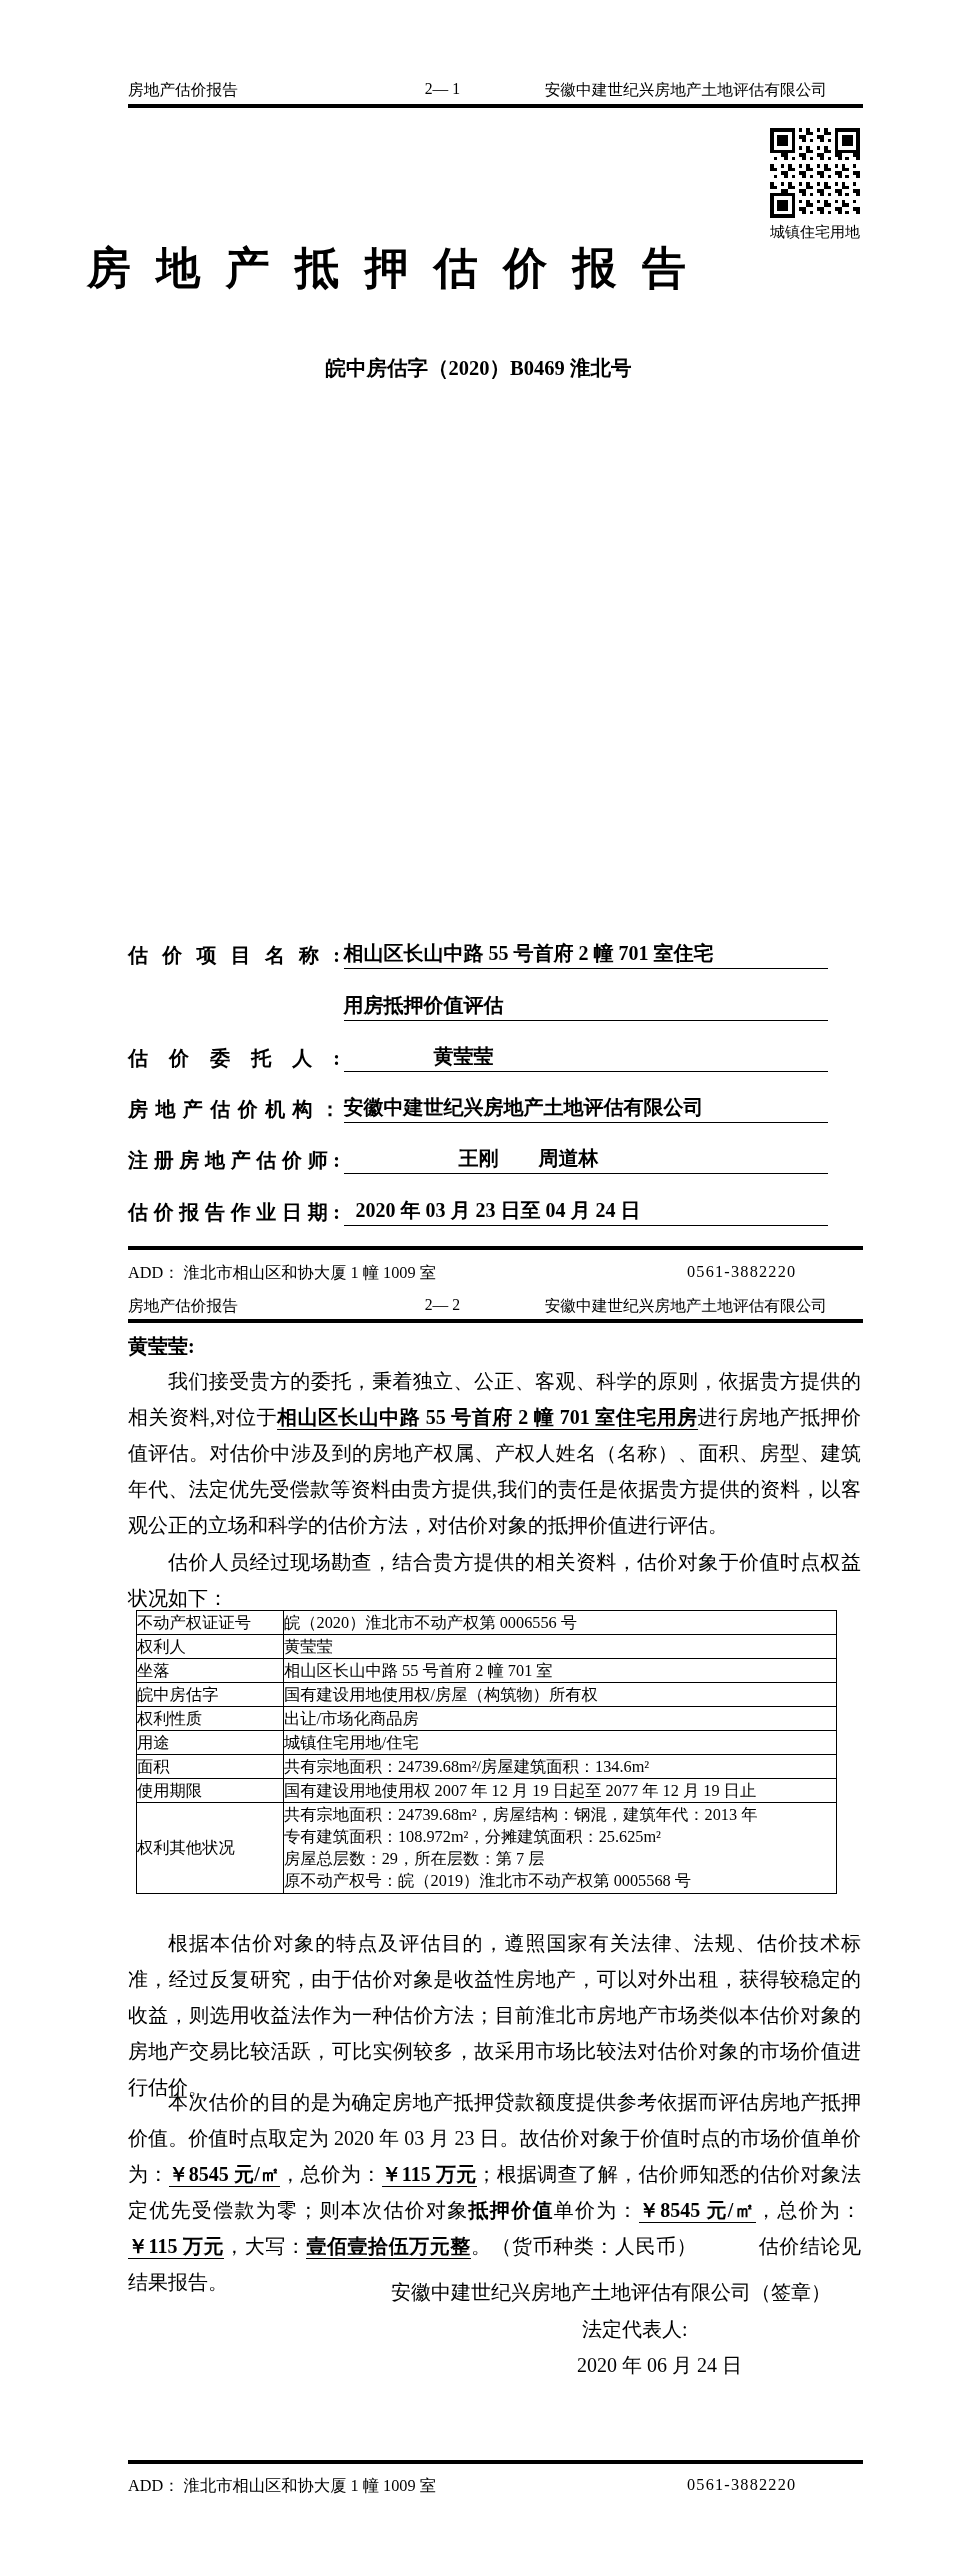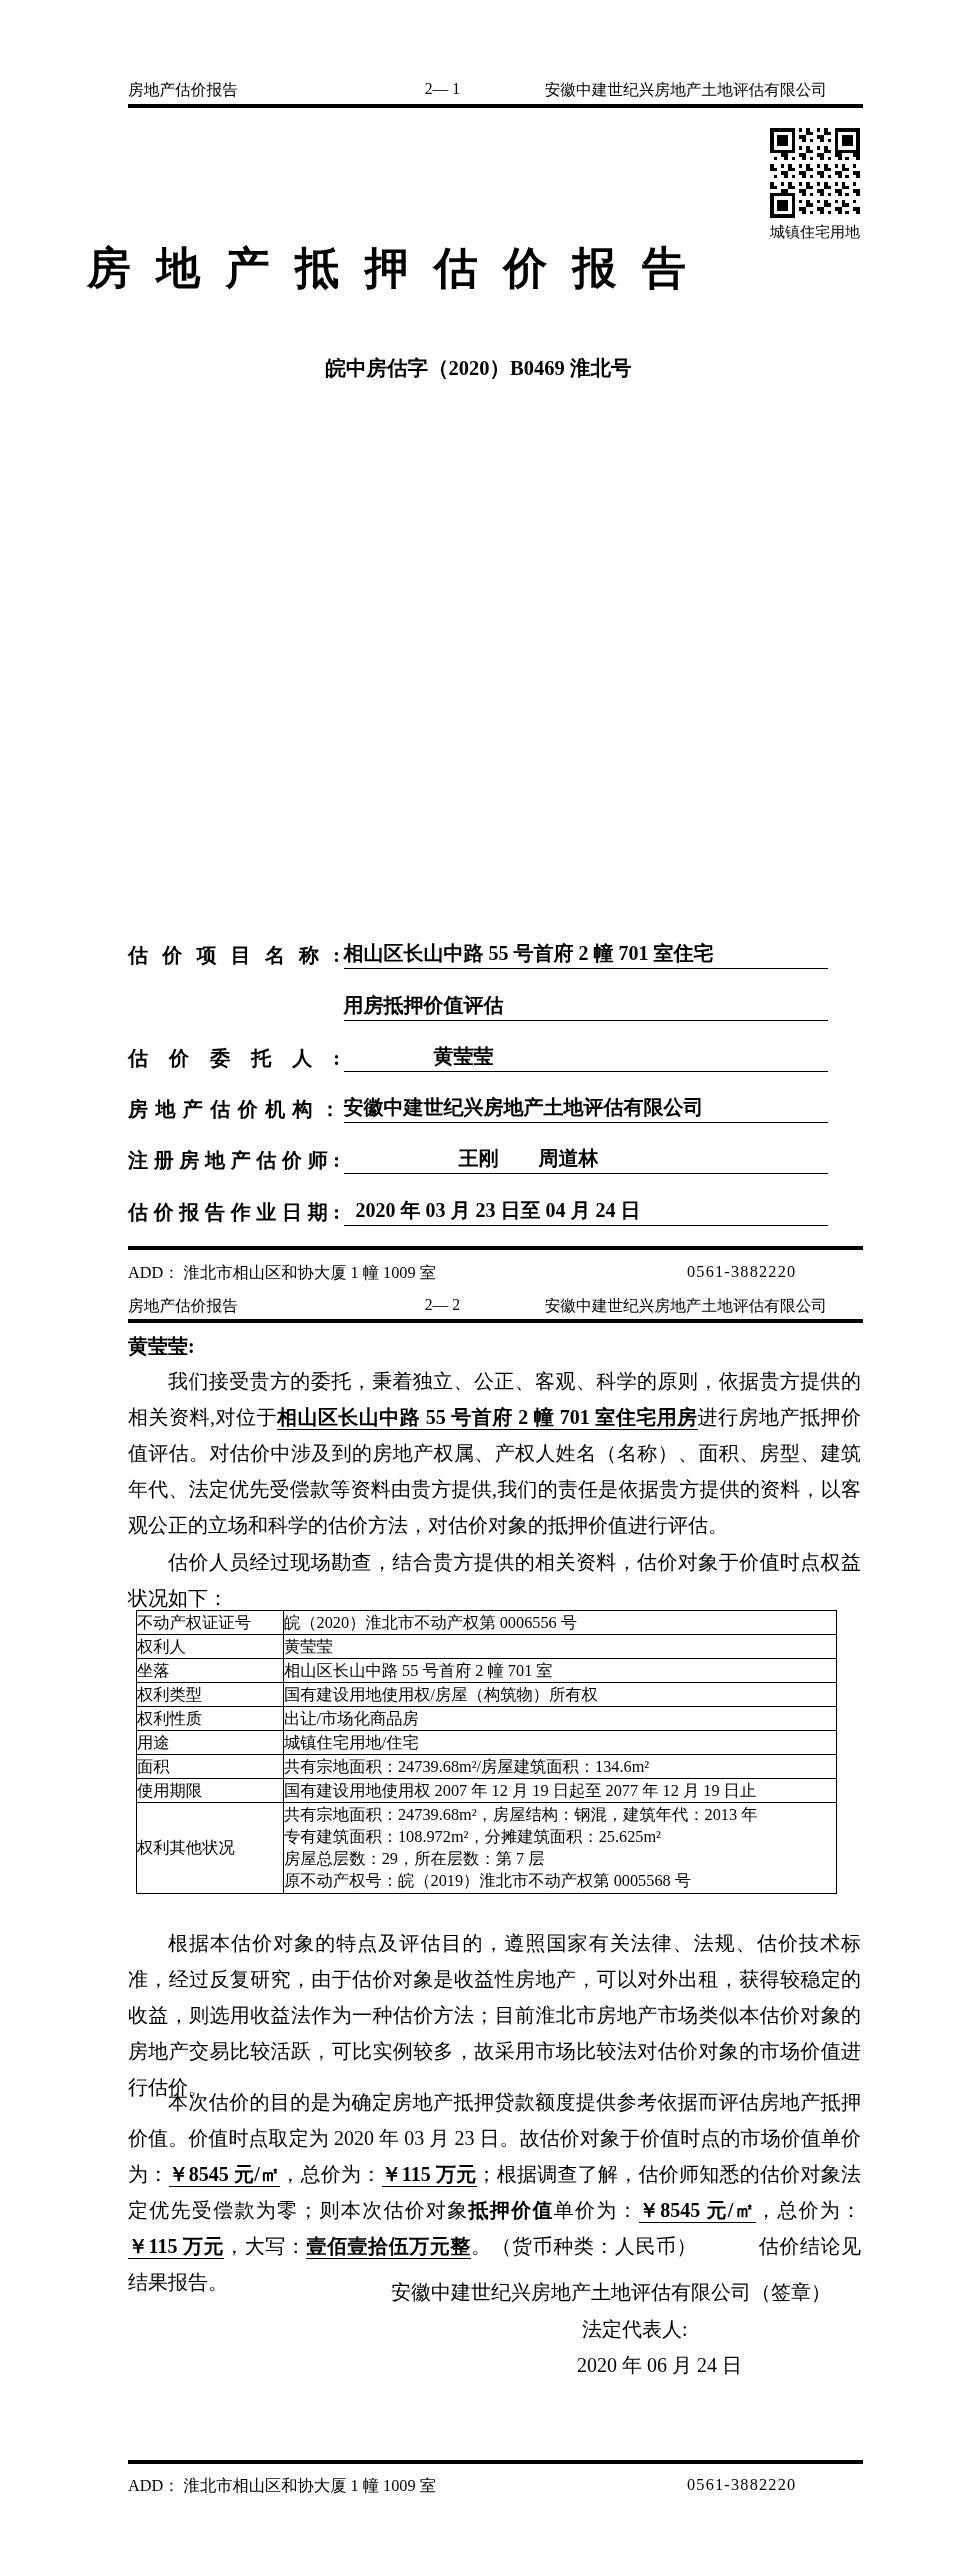--- a/index.html
+++ b/index.html
@@ -745,21 +745,21 @@
       </tr>
       <tr>
         <td class="lab">权利人</td>
         <td class="val">黄莹莹</td>
       </tr>
       <tr>
         <td class="lab">坐落</td>
         <td class="val">相山区长山中路 55 号首府 2 幢 701 室</td>
       </tr>
       <tr>
-        <td class="lab">权利类型</td>
+        <td class="lab">皖中房估字</td>
         <td class="val">国有建设用地使用权/房屋（构筑物）所有权</td>
       </tr>
       <tr>
         <td class="lab">权利性质</td>
         <td class="val">出让/市场化商品房</td>
       </tr>
       <tr>
         <td class="lab">用途</td>
         <td class="val">城镇住宅用地/住宅</td>
       </tr>

